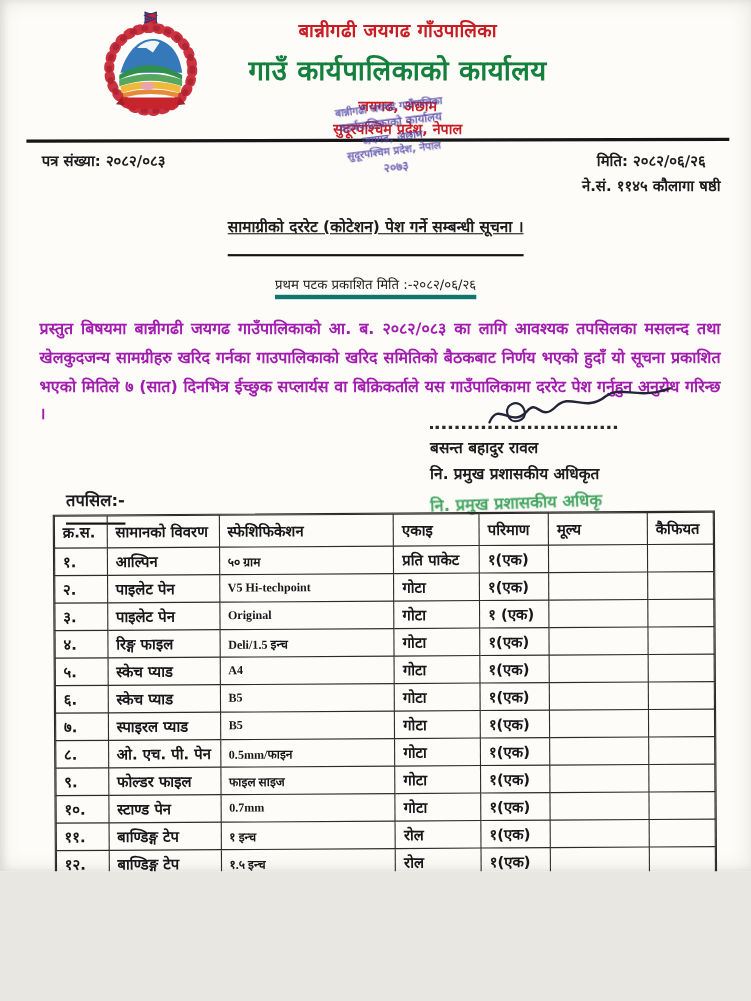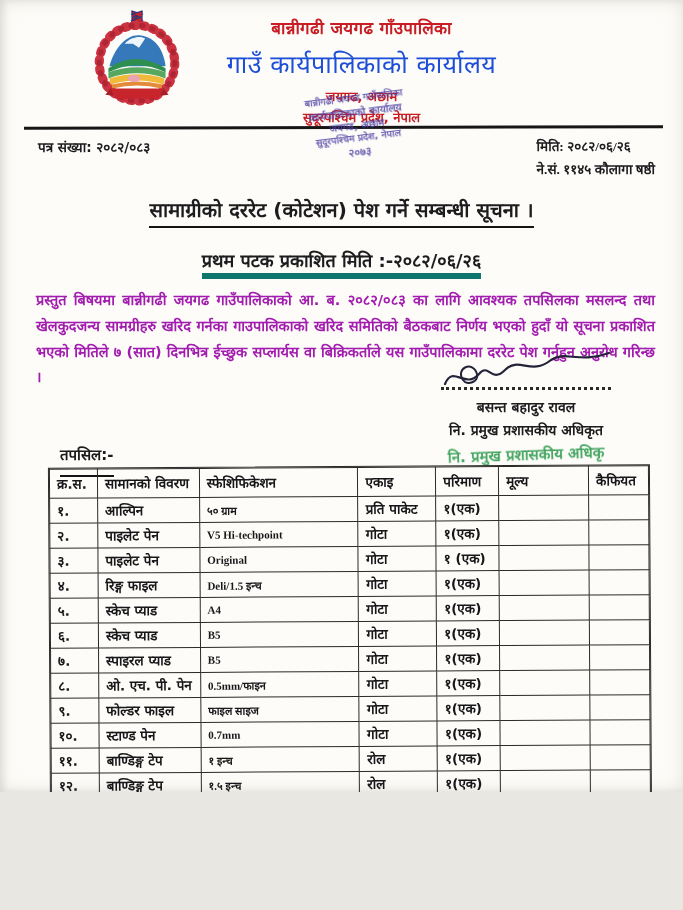--- a/index.html
+++ b/index.html
@@ -11,48 +11,48 @@
   .page {
     position:relative; width:683px; height:792px; overflow:hidden;
     background:#fdfcf8;
     box-shadow: inset 0 0 18px rgba(120,115,105,.18), inset 3px 0 6px rgba(90,85,80,.12);
     color:#1c1c1e;
   }
   
   .emblem { position:absolute; left:86px; top:6px; width:102px; height:104px; }
   .head-text { position:absolute; left:55px; right:15px; top:16px; text-align:center; }
   .muni { color:#c81d25; font-size:17px; font-weight:700; letter-spacing:.3px; }
-  .office { color:#1d4ed8; font-size:25px; font-weight:400; margin-top:7px; letter-spacing:.4px; }
+  .office { color:#15803d; font-size:25px; font-weight:700; margin-top:7px; letter-spacing:.4px; }
   .addr { color:#c81d25; font-size:13px; font-weight:700; margin-top:7px; }
   .prov { color:#c81d25; font-size:13px; font-weight:700; margin-top:3px; }
   .rule { position:absolute; left:24px; right:20px; top:126px; height:3px; background:#161616; transform:rotate(-.15deg); }
   
   .meta-left { position:absolute; left:38px; top:136px; font-size:13.5px; font-weight:700; line-height:1.7; }
-  .meta-right { position:absolute; right:28px; top:136px; font-size:13.5px; font-weight:700; line-height:1.7; text-align:left;font-family:Liberation Serif, serif; }
+  .meta-right { position:absolute; right:28px; top:136px; font-size:13.5px; font-weight:700; line-height:1.7; text-align:center; }
   
   .stamp-round {
     position:absolute; left:272px; top:92px; width:170px; text-align:center;
     color:rgba(78,66,165,.82); transform:rotate(-7deg); filter:blur(.35px);
     line-height:1.35; z-index:3; font-weight:700;
   }
   .stamp-round .s1{font-size:9.5px;} .stamp-round .s2{font-size:10.5px;}
   .stamp-round .s3{font-size:10px;}  .stamp-round .s4{font-size:9.5px;}
   .stamp-round .s5{font-size:11px; margin-top:1px;}
   
   .subject { position:absolute; left:0; right:0; top:196px; text-align:center; }
-  .subject span { font-size:20px; font-weight:700; border-bottom:2px solid #141414; padding-bottom:4px; }
+  .subject span { font-size:14px; font-weight:700; border-bottom:2px solid #141414; padding-bottom:16px;text-decoration:underline; }
   .published { position:absolute; left:0; right:0; top:248px; text-align:center; }
-  .published span { font-size:18px; font-weight:700; border-bottom:6px solid #0f766e; padding-bottom:2px; }
+  .published span { font-size:12px; font-weight:400; border-bottom:4px solid #0f766e; padding-bottom:2px; }
   
   .body-par {
     position:absolute; left:36px; right:28px; top:288px;
     font-size:14.5px; font-weight:700; line-height:1.78; text-align:justify; color:#a21caf;
   }
   
-  .sig-block { position:absolute; right:22px; top:352px; width:270px; text-align:center; }
+  .sig-block { position:absolute; right:22px; top:352px; width:270px; text-align:left; }
   .sig-scribble { position:absolute; left:48px; top:-2px; width:190px; height:44px; }
   .sig-dots { display:inline-block; width:170px; border-bottom:3px dotted #2a2a2a; height:38px; }
   .sig-name { font-size:14px; font-weight:700; margin-top:3px; }
   .sig-desg { font-size:14px; font-weight:700; margin-top:4px; }
   .sig-green { font-size:15px; font-weight:700; margin-top:5px; color:rgba(44,154,77,.88);
                transform:rotate(-2deg); filter:blur(.45px); }
   
   .tapasil { position:absolute; left:60px; top:444px; font-size:15px; font-weight:700; }
   .tapasil span { border-bottom:2px solid #141414; padding-bottom:11px; }
   .quote-table {

